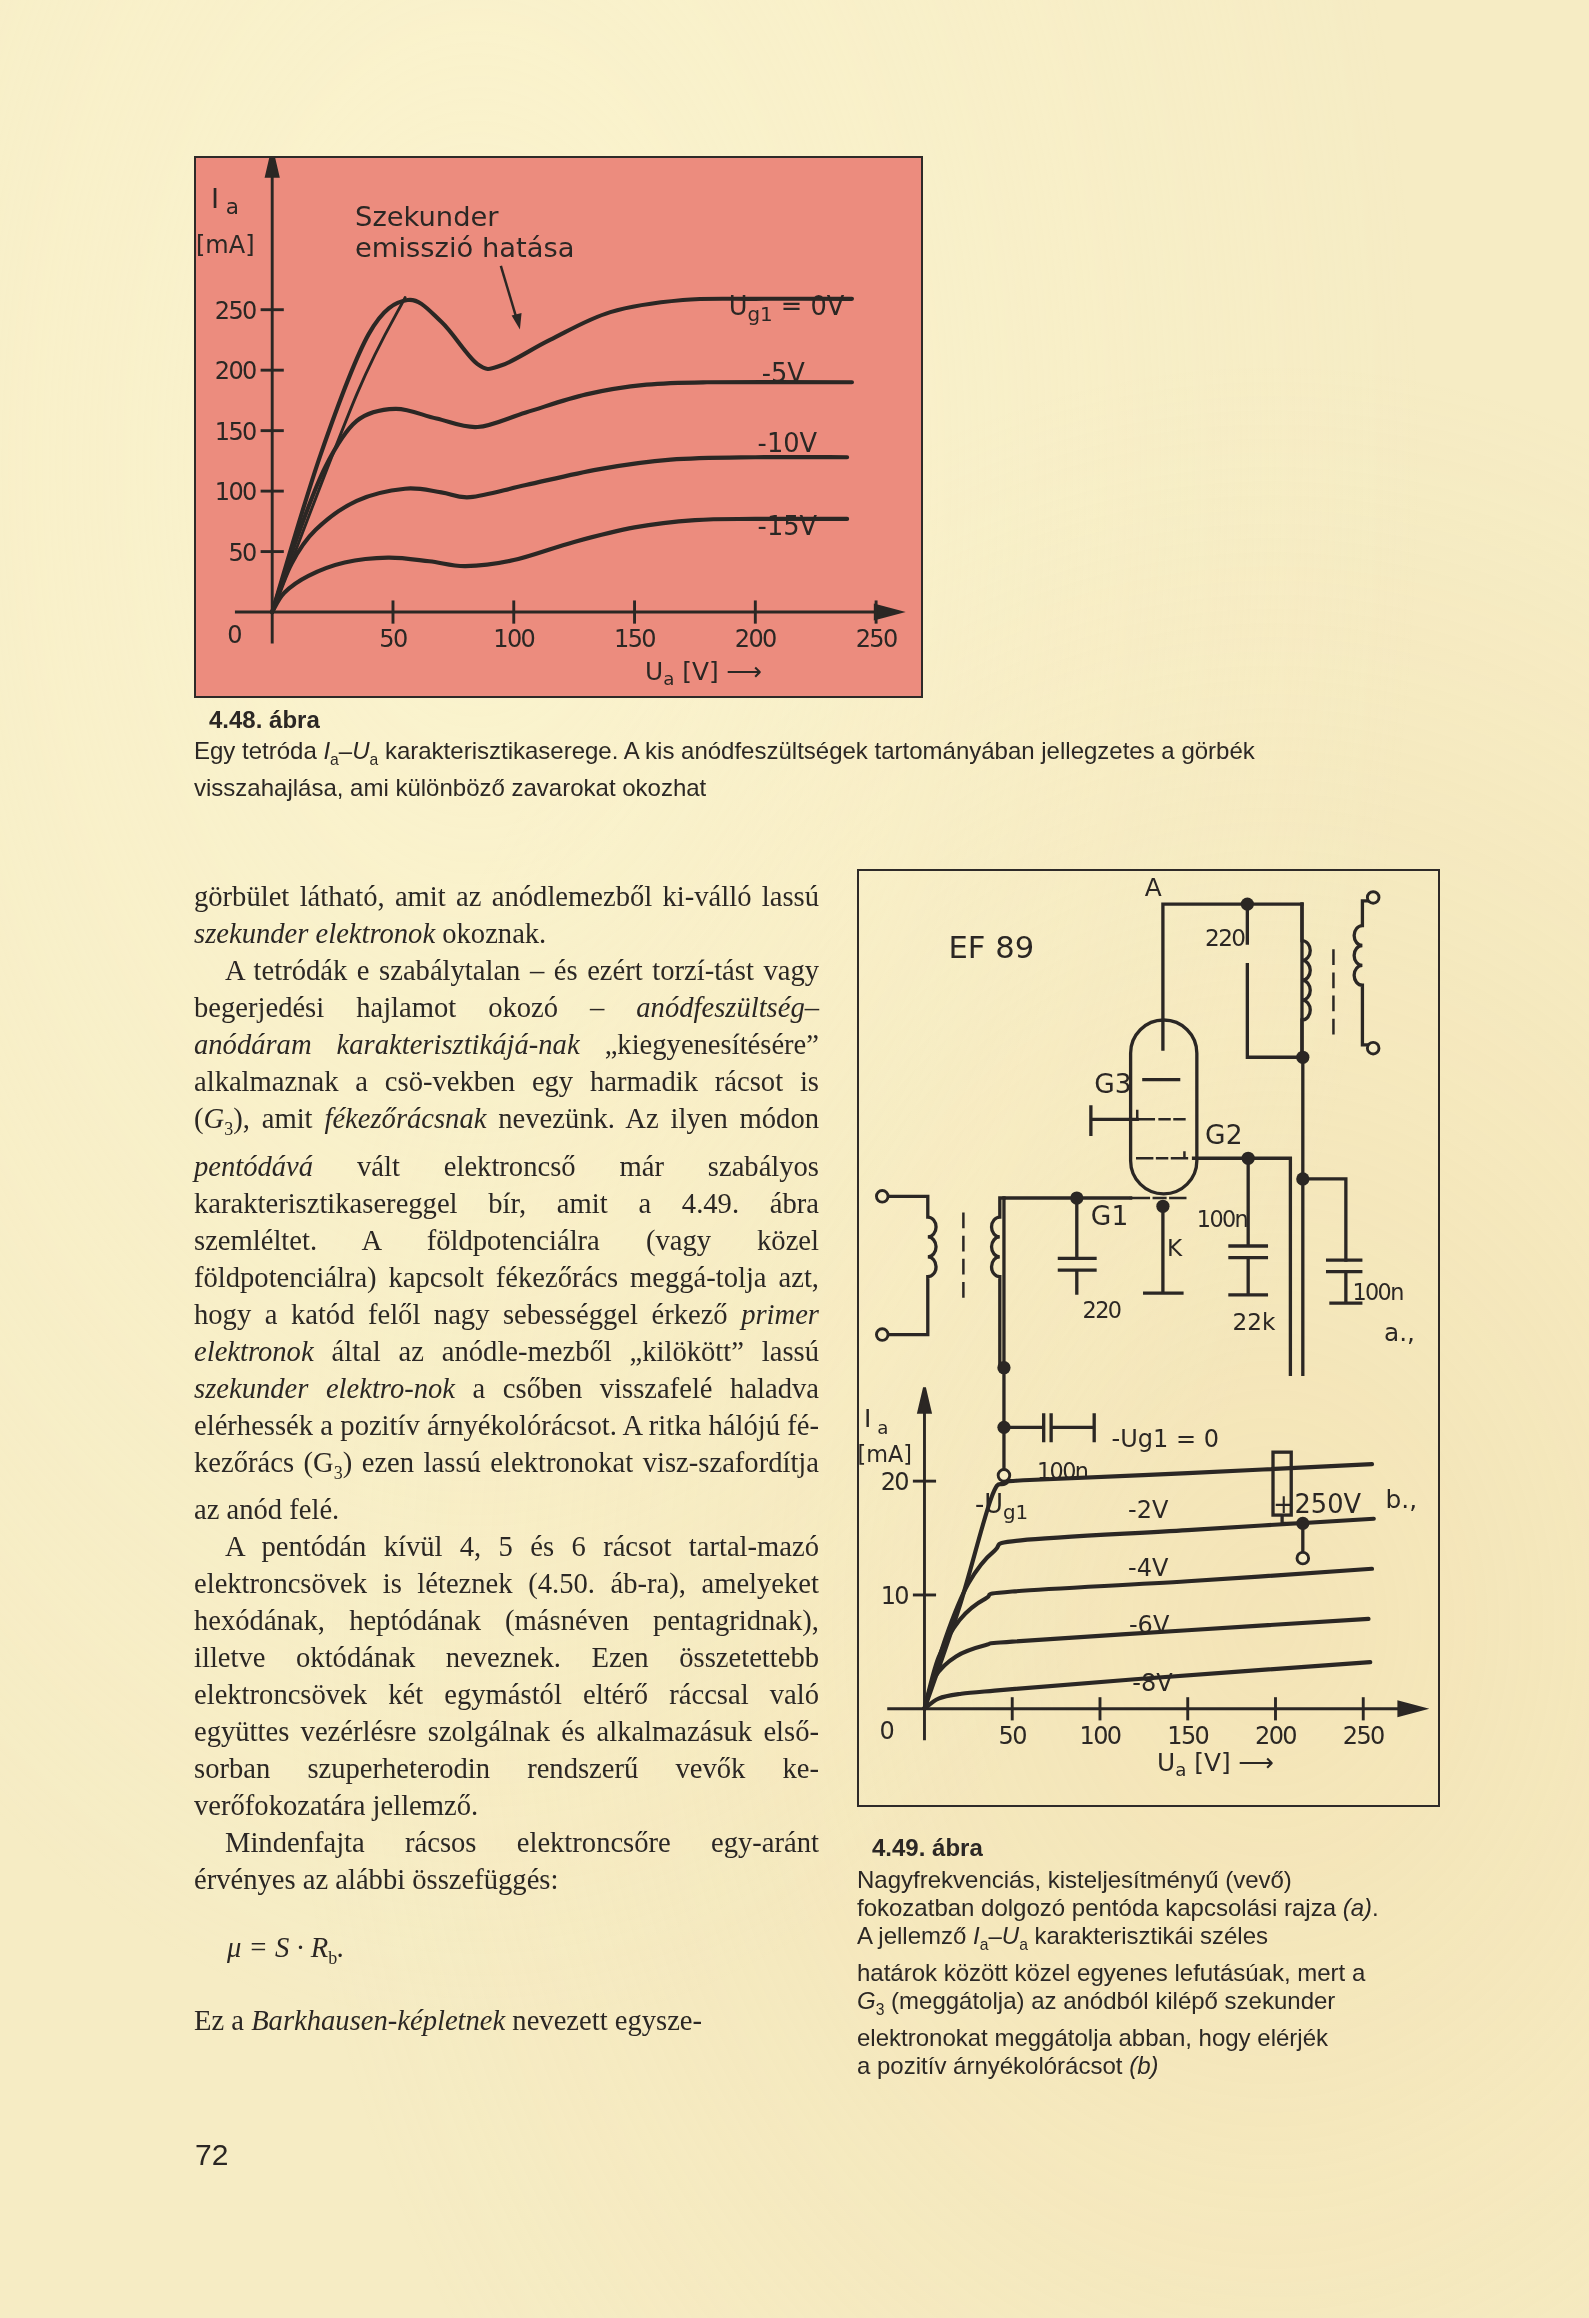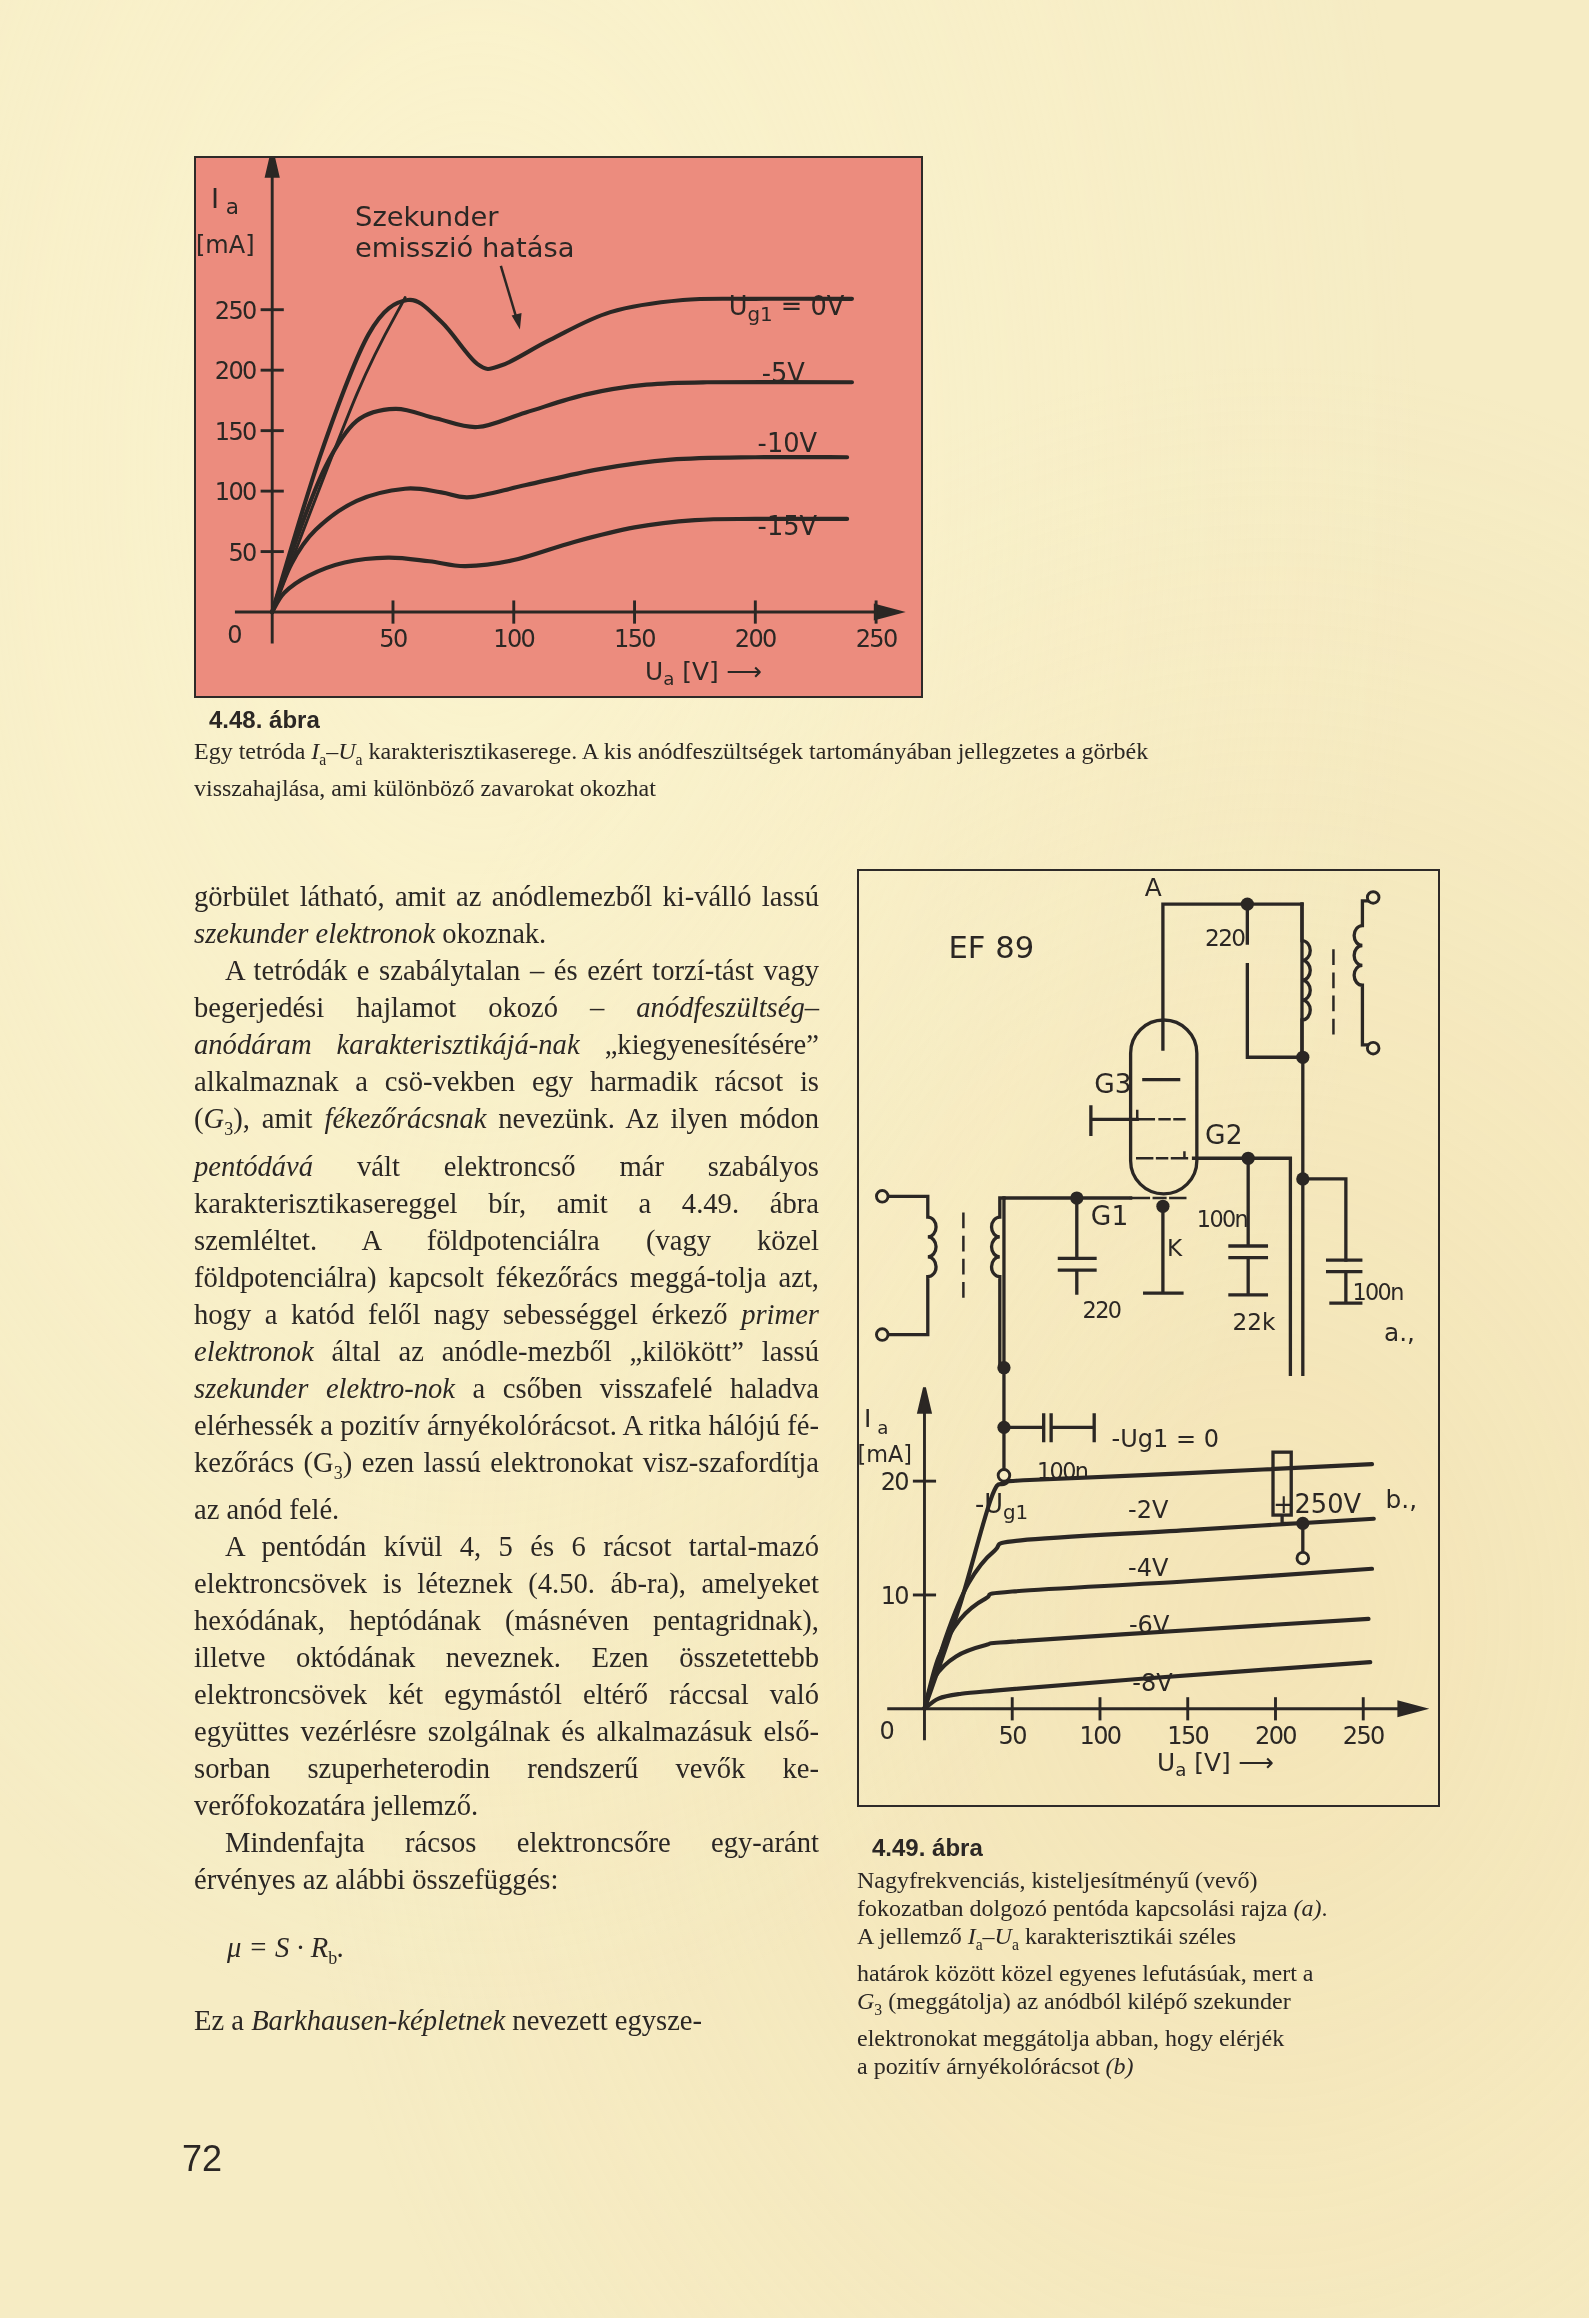--- a/index.html
+++ b/index.html
@@ -7,27 +7,27 @@
        background:#f6ecc4;
        background-image:radial-gradient(ellipse at 30% 20%, rgba(255,250,215,.55), rgba(0,0,0,0) 60%),
                         radial-gradient(ellipse at 80% 70%, rgba(240,215,160,.35), rgba(0,0,0,0) 55%);
        font-family:"Liberation Serif",serif;color:#2b2724;}
   .abs{position:absolute;}
   
   #fig1{left:194px;top:156px;width:729px;height:542px;background:#ec8c7e;border:2.5px solid #2e2a28;box-sizing:border-box;}
   #fig2{left:857px;top:869px;width:583px;height:938px;border:2.5px solid #2e2a28;box-sizing:border-box;}
   svg text{font-family:"DejaVu Sans",sans-serif;fill:#2b2724;}
   .caption-title{font-family:"Liberation Sans",sans-serif;font-size:24px;font-weight:bold;color:#2b2724;margin-left:15px;}
-  .caption{font-family:Liberation Serif, serif;font-size:24px;line-height:28px;color:#2b2724;}
+  .caption{font-family:Liberation Sans, sans-serif;font-size:24px;line-height:28px;color:#2b2724;}
   #body-col{left:194px;top:878px;width:625px;font-size:28.6px;line-height:37px;text-align:justify;}
   #body-col p{margin:0;}
   #body-col .ind{text-indent:31px;}
   #body-col i{font-style:italic;margin-top:32px;}
   .formula{padding-left:33px;margin:31px 0 25px 0 !important;font-style:italic;}
-  #page-num{left:182px;top:2138px;font-family:"Liberation Sans",sans-serif;font-size:36px;}
+  #page-num{left:195px;top:2138px;font-family:"Liberation Sans",sans-serif;font-size:30px;}
 </style>
 </head>
 <body>
 
 <div id="fig1" class="abs">
   <svg id="chart1" width="724" height="537" viewBox="0 0 874 648">
       <g stroke="#2b2724" fill="none" stroke-width="3.5">
         <path d="M47 548 H820"></path>
         <path d="M92 586 V18"></path>
         <path d="M820 540 L850 548 L820 556 Z" fill="#2b2724"></path>

